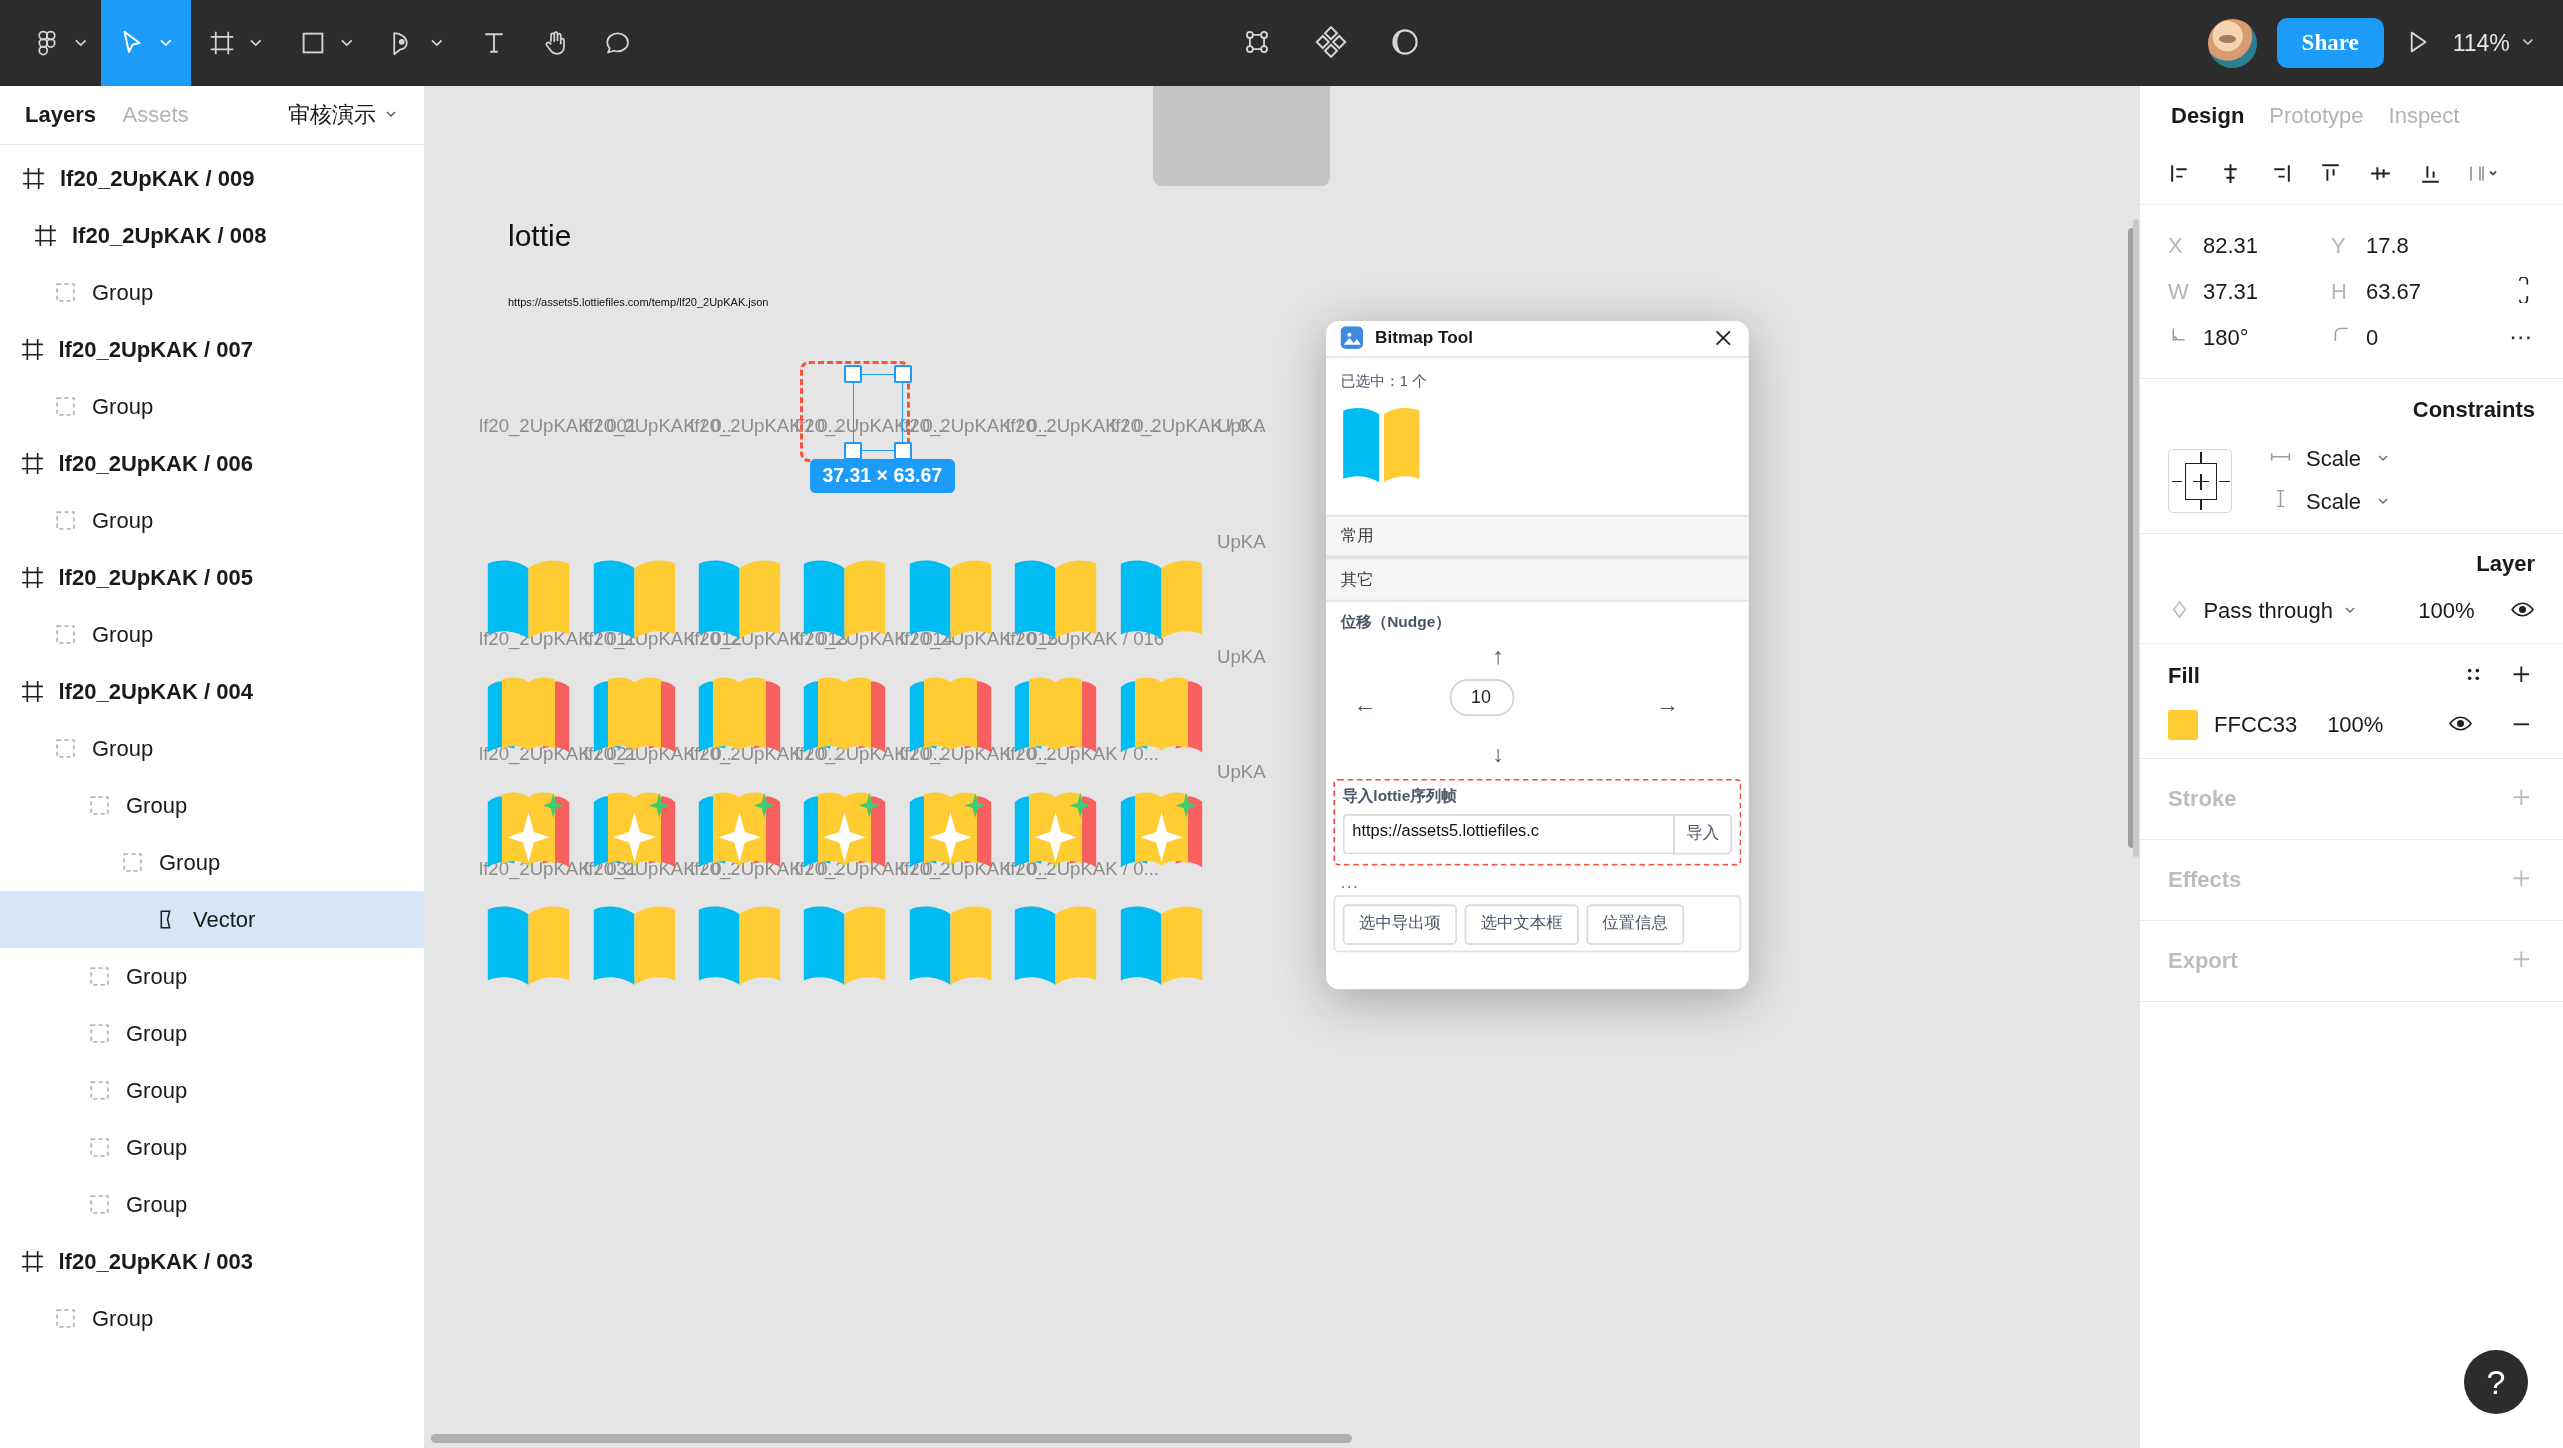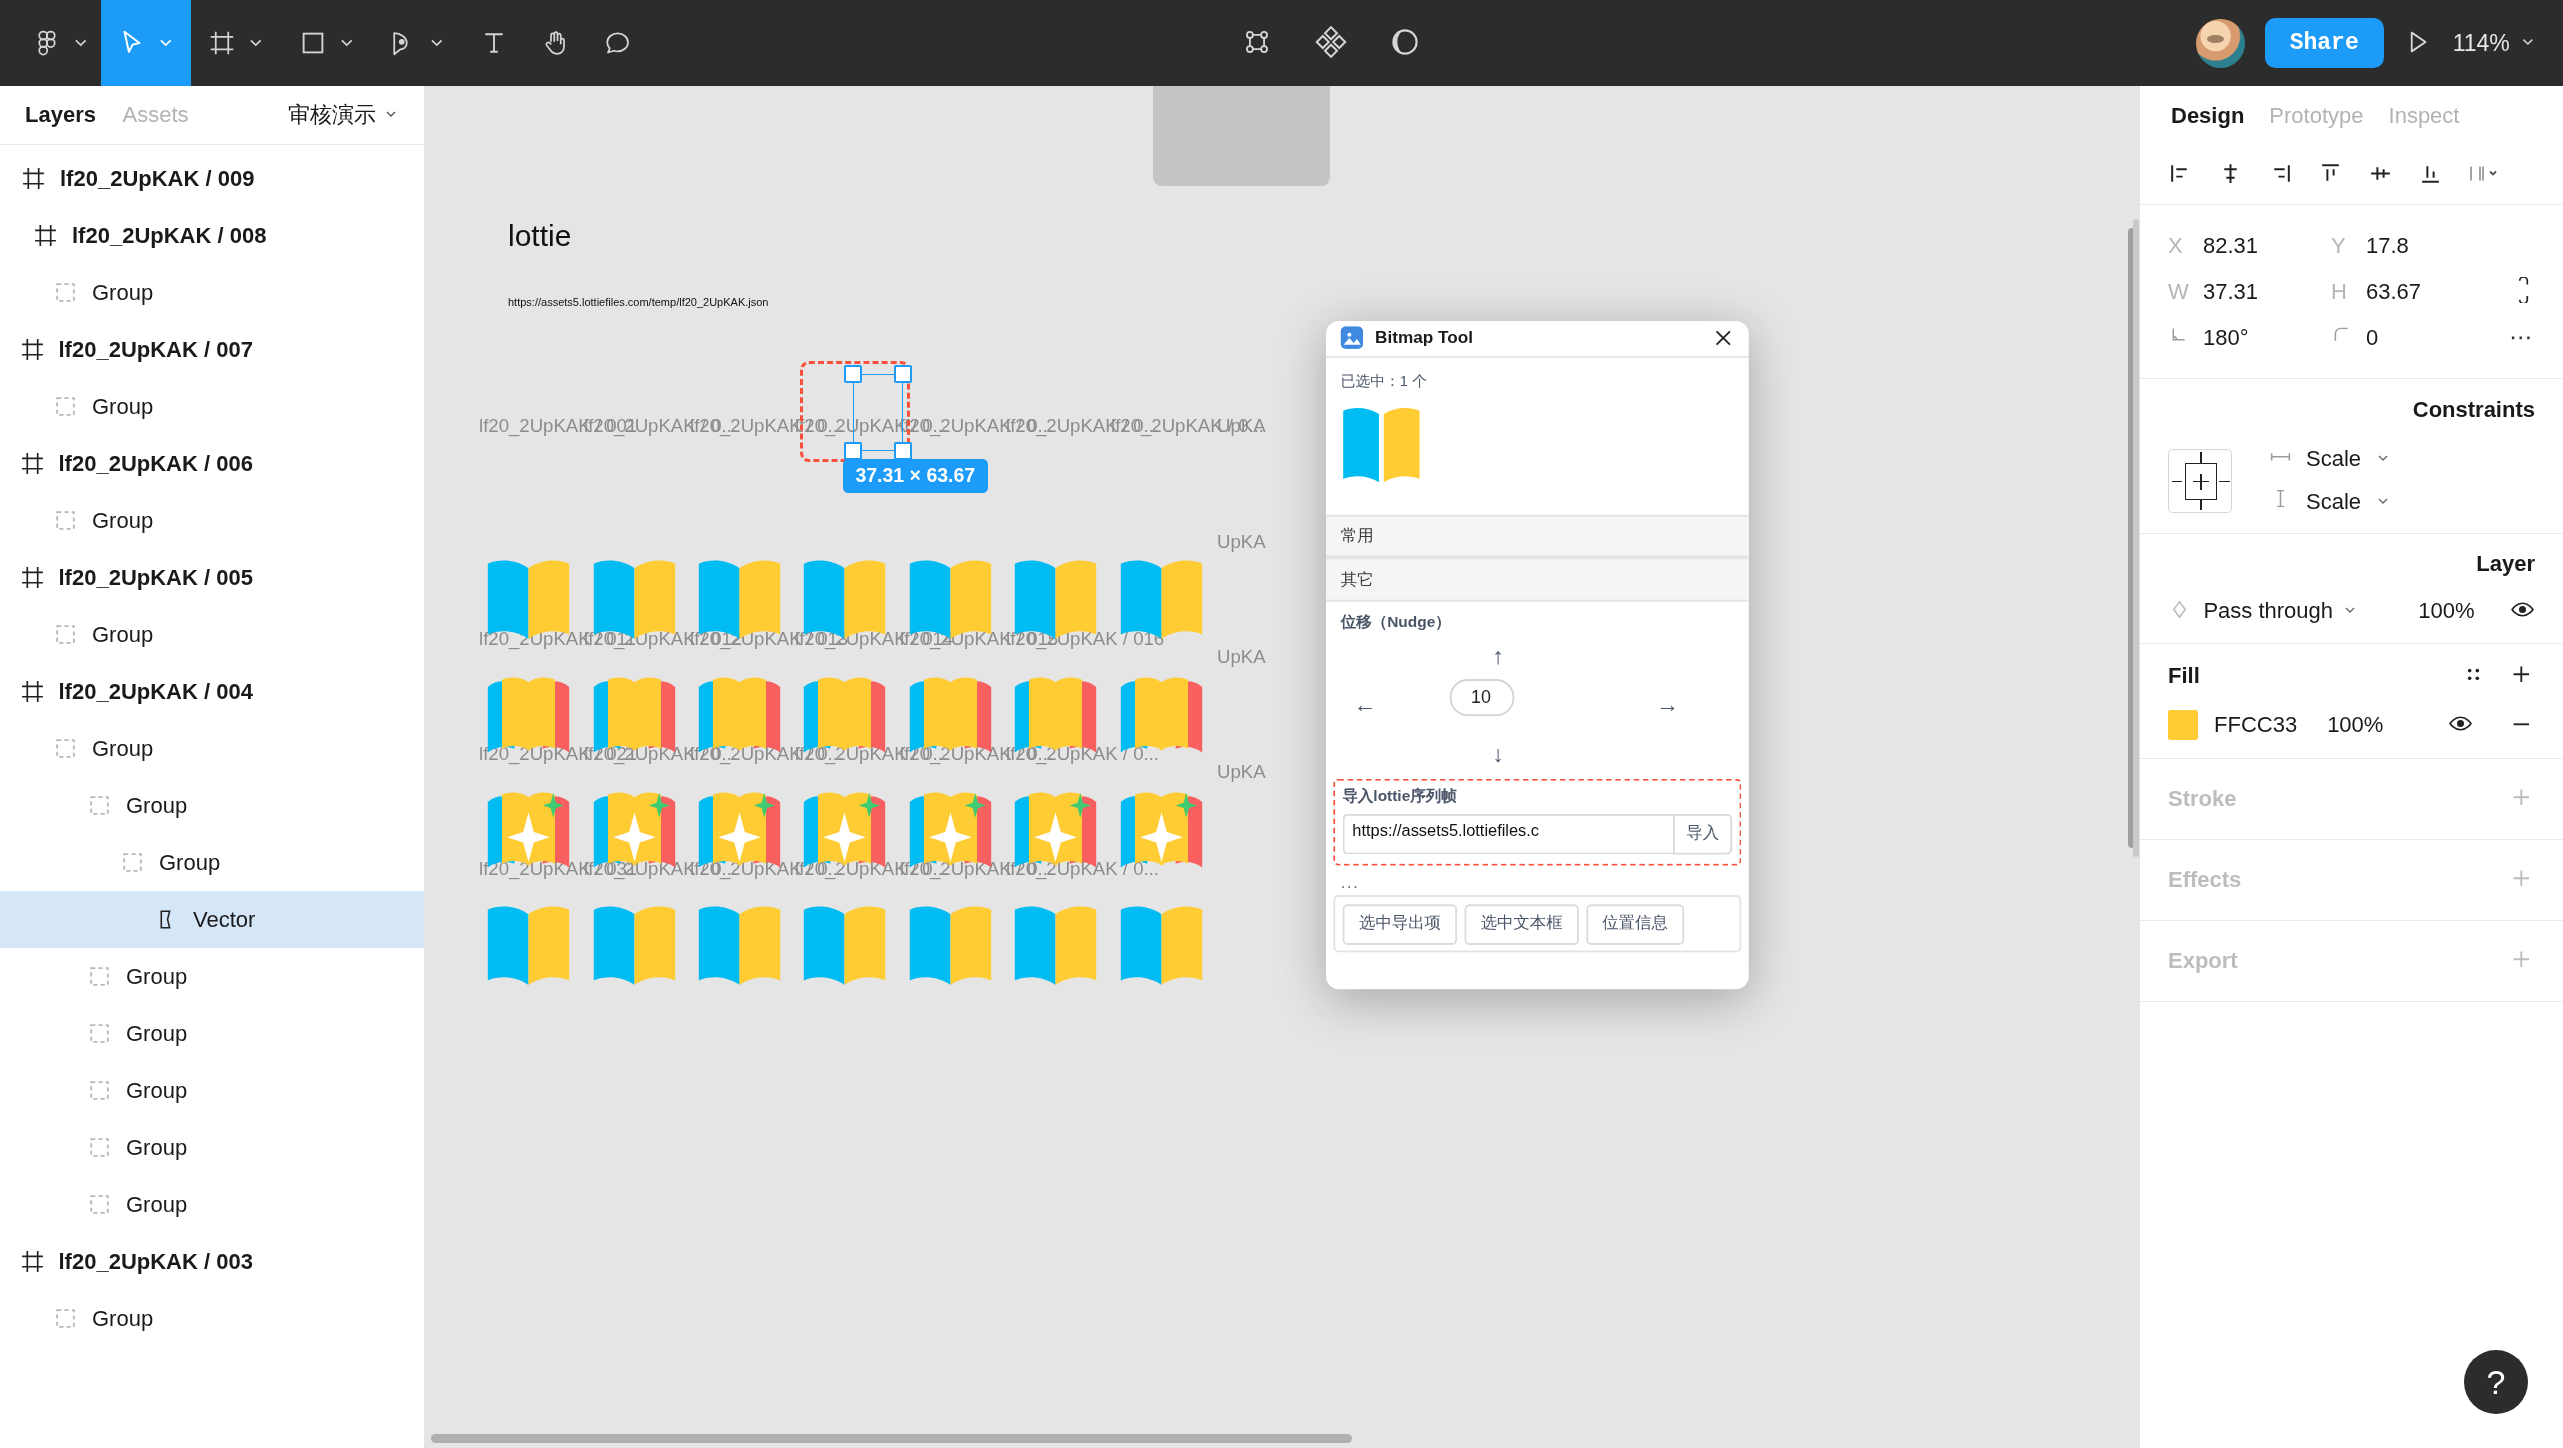--- a/index.html
+++ b/index.html
@@ -44,21 +44,21 @@
     position: relative; overflow: hidden; flex: none;
   }
   .avatar::after {
     content: ""; position: absolute; left: 10.6px; top: 16px;
     width: 17.7px; height: 8.9px; border-radius: 50%;
     background: #5a3a22; opacity: .55;
   }
   .share-btn {
     background: #1d9bf8; color: #fff; border: none; border-radius: 10.6px;
     font-size: 23px; font-weight: 700; padding: 12.4px 25px; cursor: pointer;
-    font-family: Liberation Mono, monospace;
+    font-family: Liberation Serif, serif;
   }
   .zoom-lbl { color: #e6e6e6; font-size: 23px; display:flex; align-items:center; gap:8.9px; cursor: pointer;}
 
   
   .body-row { position: absolute; top: 86px; left: 0; right: 0; bottom: 0; display: flex; }
 
   
   .left-panel {
     width: 424px; background: #fff; flex: none;
     display: flex; flex-direction: column; position: relative;
@@ -849,21 +849,21 @@
           <div class="frame-label" style="left: 793px; top: 675px;">UpKA</div>
         </div>
 
       <div class="selbox" style="left:376px; top:275px; width:110px; height:101px;"></div>
       <div class="handle-box" style="left:429px; top:288px; width:50px; height:77px;">
         <div class="handle" style="left:-9.7px; top:-9.7px;"></div>
         <div class="handle" style="right:-9.7px; top:-9.7px;"></div>
         <div class="handle" style="left:-9.7px; bottom:-9.7px;"></div>
         <div class="handle" style="right:-9.7px; bottom:-9.7px;"></div>
       </div>
-      <div class="dim-badge" style="left:419px; top:373px;">37.31 × 63.67</div>
+      <div class="dim-badge" style="left:386px; top:373px;">37.31 × 63.67</div>
 
       <div class="hscroll">
         <div class="thumb"></div>
       </div>
       <div class="vscroll">
         <div class="thumb"></div>
       </div>
 
       <div class="dialog">
         <div class="dlg-head">

